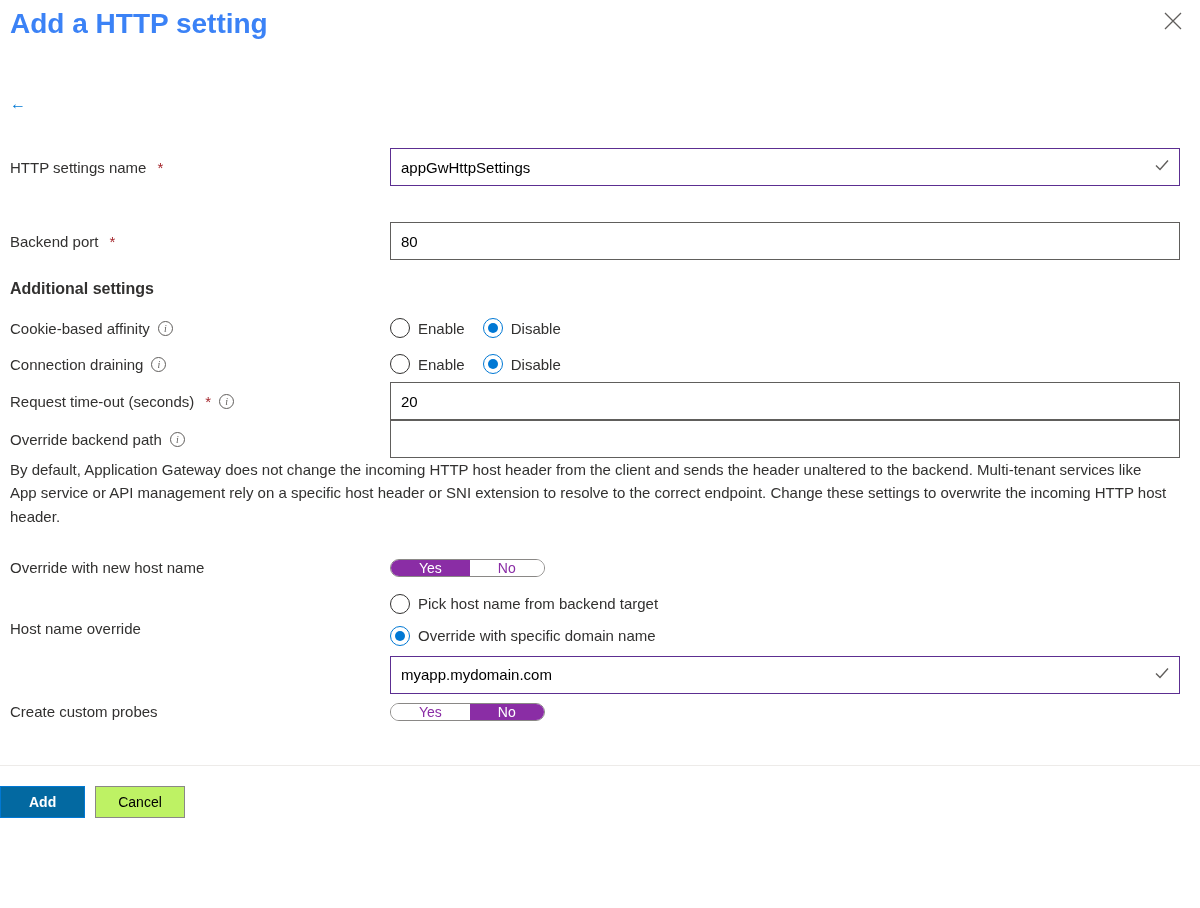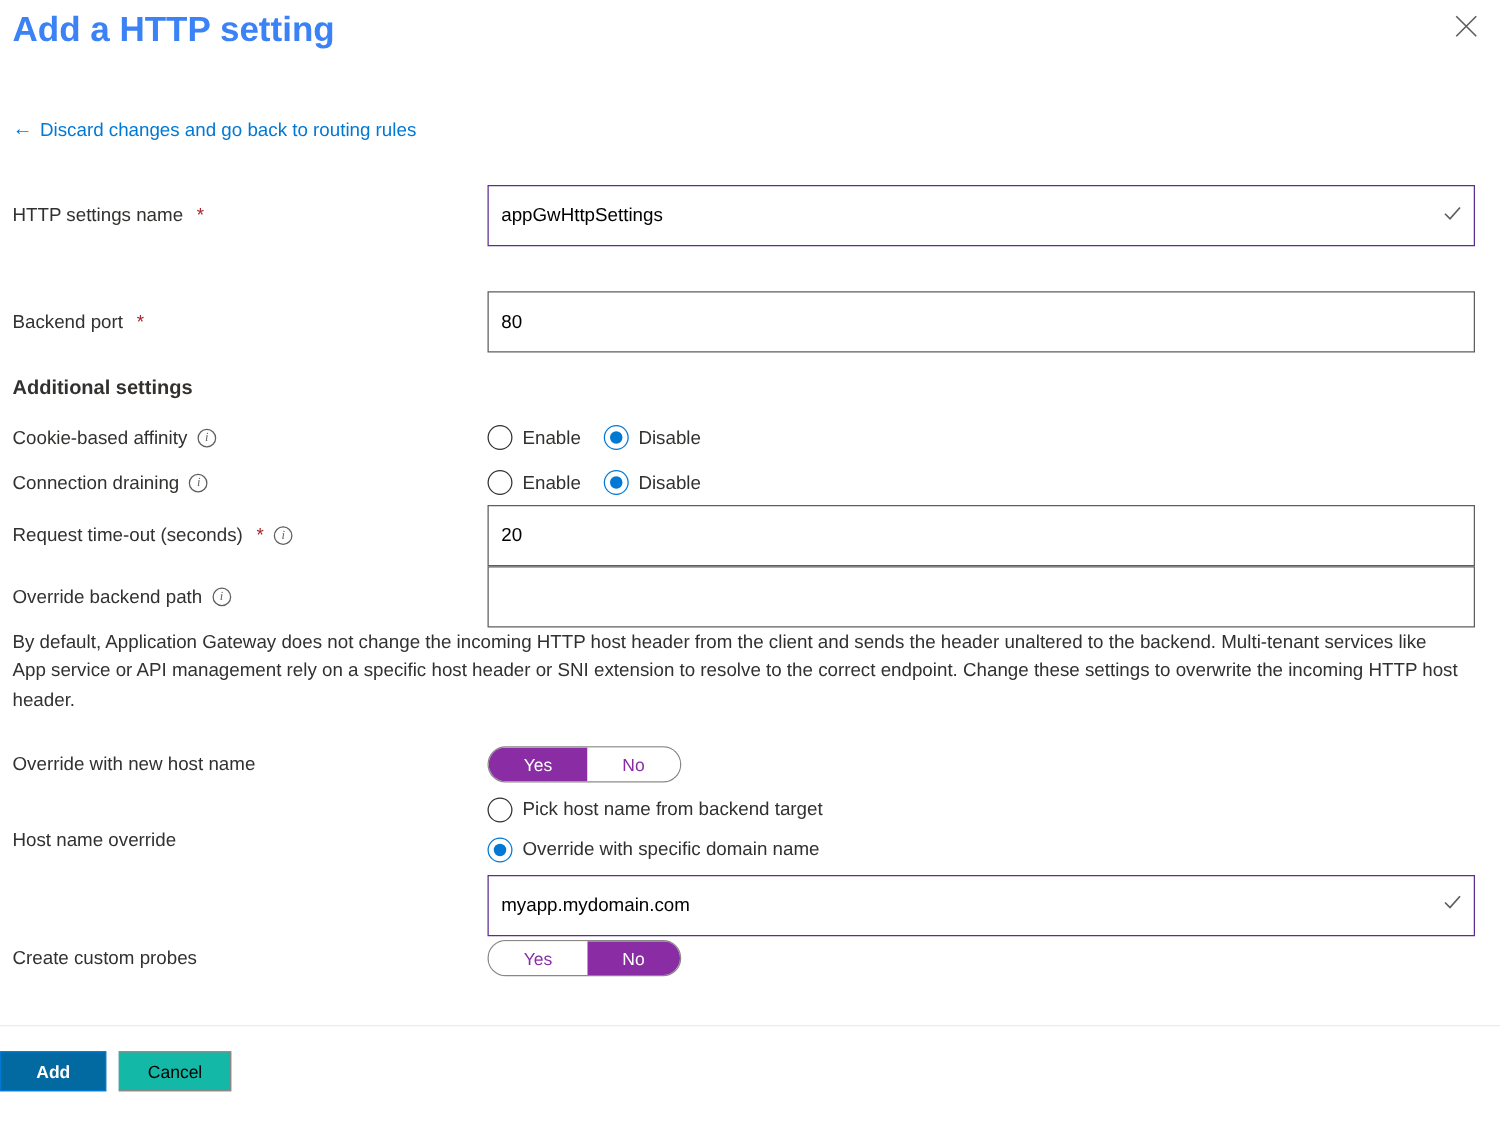--- a/index.html
+++ b/index.html
@@ -8,57 +8,56 @@
 .header { display: flex; justify-content: space-between; align-items: flex-start; padding-top: 8px; }
 .title { font-size: 28px; font-weight: 600; color: #3b82f6; }
 .close-x { font-size: 22px; color: #605e5c; cursor: pointer; padding: 4px 8px; font-weight: 300; line-height: 1; }
 .discard-link { display: flex; align-items: center; gap: 6px; color: #0078d4; cursor: pointer; margin-top: 55px; margin-bottom: 35px; font-size: 15px; }
 .discard-link .arrow { font-size: 16px; }
 .form-row { display: flex; align-items: center; min-height: 36px; }
 .label-col { width: 380px; flex-shrink: 0; display: flex; align-items: center; gap: 8px; }
 .control-col { flex: 1; display: flex; align-items: center; }
 .required { color: #a4262c; margin-left: 3px; }
 .info-icon { display: inline-flex; width: 15px; height: 15px; border: 1px solid #605e5c; border-radius: 50%; align-items: center; justify-content: center; font-size: 10px; color: #605e5c; font-style: italic; font-family: Georgia, serif; cursor: help; }
-.text-input { width: 100%; height: 49px; border: 1px solid #605e5c; padding: 0 10px; font-size: 15px; font-family: inherit; outline: none; }
+.text-input { width: 100%; height: 38px; border: 1px solid #605e5c; padding: 0 10px; font-size: 15px; font-family: inherit; outline: none; }
 .text-input.valid { border-color: #5c2e91; }
 .input-wrap { position: relative; width: 100%; max-width: 790px; }
 .input-wrap .check { position: absolute; right: 10px; top: 50%; transform: translateY(-50%); color: #605e5c; pointer-events: none; }
 .radio-group { display: flex; align-items: center; gap: 18px; }
 .radio-item { display: flex; align-items: center; gap: 8px; cursor: pointer; }
 .radio-outer { width: 20px; height: 20px; border: 1.5px solid #323130; border-radius: 50%; display: flex; align-items: center; justify-content: center; flex-shrink:0; }
 .radio-outer.selected { border-color: #0078d4; }
 .radio-inner { width: 10px; height: 10px; border-radius: 50%; background: #0078d4; }
 .section-head { font-weight: 600; font-size: 16px; margin-top: 20px; margin-bottom: 12px; }
 .desc-text { color: #323130; line-height: 1.55; margin-bottom: 22px; max-width: 1160px; }
-.toggle-pill { display: inline-flex; border: 1px solid #8a8886; border-radius: 16px; overflow: hidden; height: 29px; }
+.toggle-pill { display: inline-flex; border: 1px solid #8a8886; border-radius: 16px; overflow: hidden; height: 18px; }
 .toggle-opt { padding: 0 28px; display: flex; align-items: center; font-size: 14px; cursor: pointer; background: #fff; color: #8a2da5; }
 .toggle-opt.active { background: #8a2da5; color: #fff; }
 .radio-stack { display: flex; flex-direction: column; gap: 12px; }
 .footer { border-top: 1px solid #edebe9; margin-top: 35px; padding: 20px 0 20px 0; display: flex; gap: 10px; }
-.btn { height: 32px; padding: 0 22px; font-size: 14px; font-family: inherit; cursor: pointer; border: 1px solid #8a8886; background: #14b8a6; }
+.btn { height: 32px; padding: 0 22px; font-size: 14px; font-family: inherit; cursor: pointer; border: 1px solid #8a8886; background: #bef264; }
 .btn-primary { background: #0369a1; border-color: #0078d4; color: #fff; font-weight: 600; padding: 0 28px; }
 .spacer-sm { height: 4px; }
 </style>
 </head>
 <body>
 
 <div class="container">
 
   <div class="header">
     <div class="title">Add a HTTP setting</div>
     <div class="close-x">
       <svg width="18" height="18" viewBox="0 0 18 18">
           <path d="M1 1 L17 17 M17 1 L1 17" stroke="#605e5c" stroke-width="1.3" fill="none"></path>
         </svg>
     </div>
   </div>
 
   <div class="discard-link">
     <span class="arrow">←</span>
-    <span>Discard changes and go back to routing rules</span>
   </div>
 
   <div class="form-row">
     <div class="label-col">
       <span>HTTP settings name</span>
         <span class="required">*</span>
     </div>
     <div class="control-col">
       <div class="input-wrap">
         <input class="text-input valid" value="appGwHttpSettings" style="">

